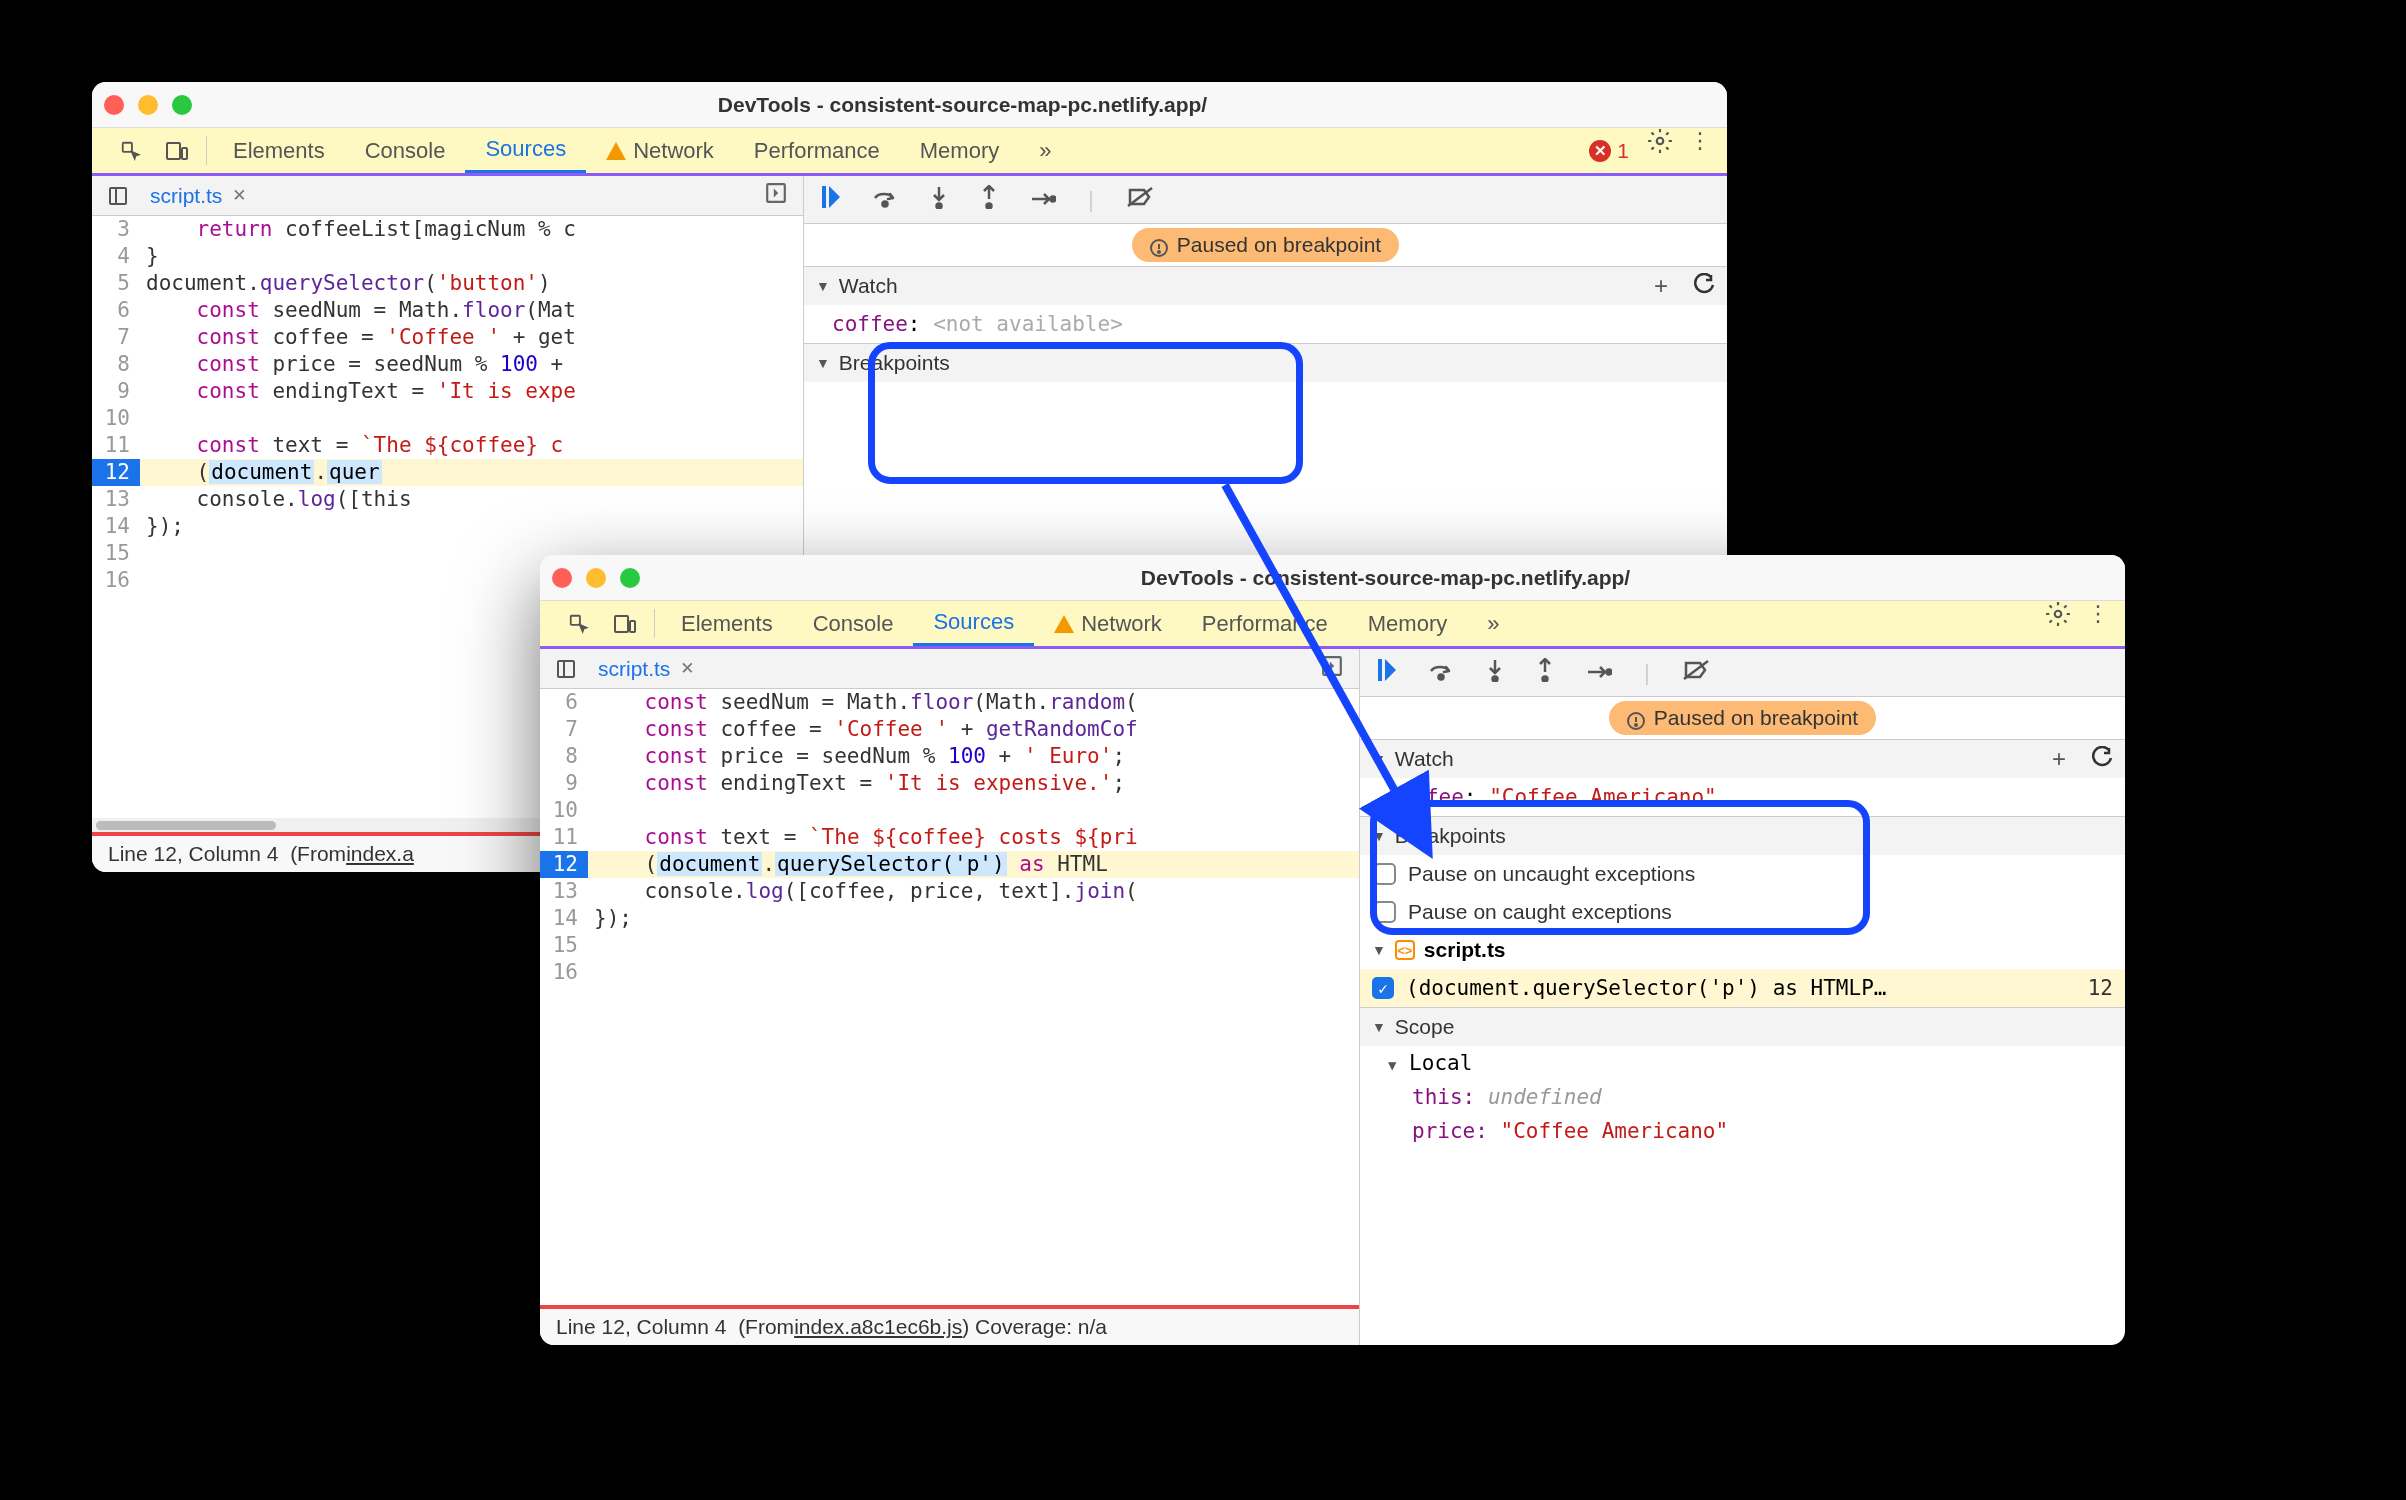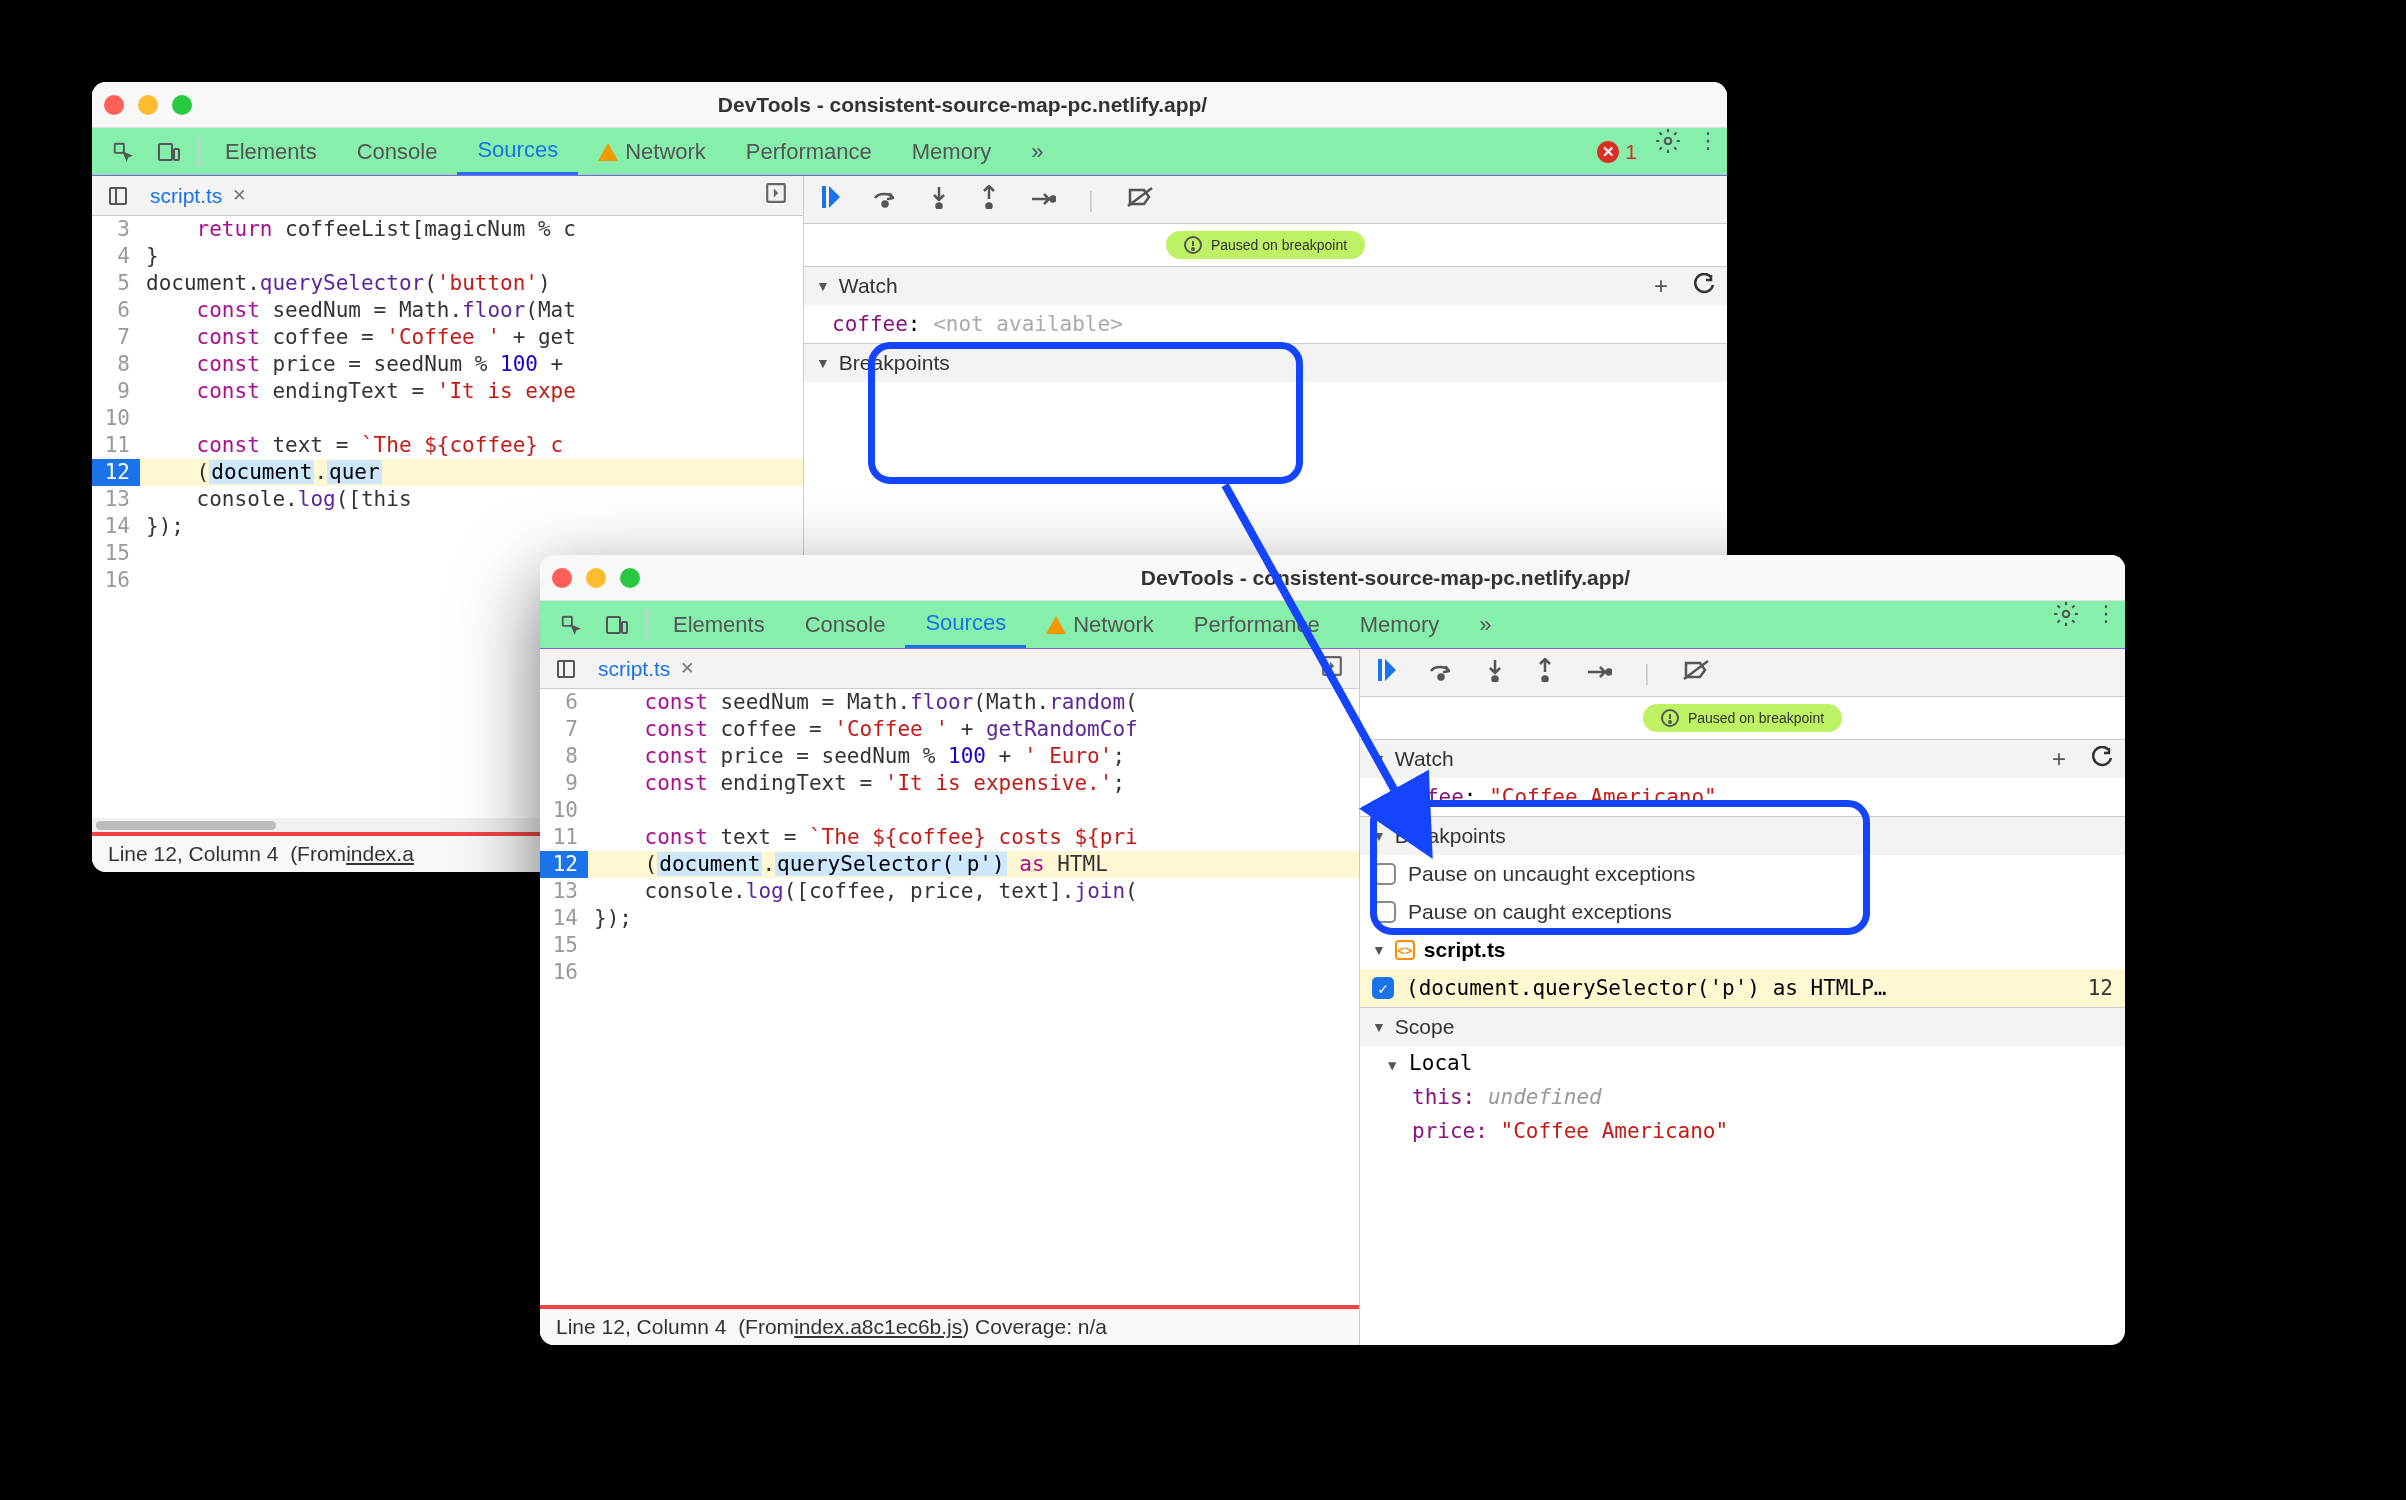--- a/index.html
+++ b/index.html
@@ -5,21 +5,21 @@
 *{margin:0;padding:0;box-sizing:border-box}
 body{background:#000;font-family:-apple-system,BlinkMacSystemFont,'Segoe UI',sans-serif;width:2406px;height:1500px;position:relative;font-size:13px}
 .win{position:absolute;background:#fff;border-radius:14px;box-shadow:0 28px 80px rgba(0,0,0,.55);overflow:hidden;display:flex;flex-direction:column}
 .win1{left:92px;top:82px;width:1635px;height:790px}
 .win2{left:540px;top:555px;width:1585px;height:790px}
 .tbar{height:46px;background:#f8f8f8;display:flex;align-items:center;padding:0 12px;border-bottom:1px solid #ddd}
 .tbtns{display:flex;gap:14px;margin-right:18px}
 .tbtn{width:20px;height:20px;border-radius:50%}
 .tc{background:#ff5f57}.tm{background:#febc2e}.tx{background:#28c840}
 .ttl{flex:1;text-align:center;font-size:21px;font-weight:600;color:#333}
-.tabs{height:48px;background:#86efac;border-bottom:1px solid #8b5cf6;display:flex;align-items:stretch;padding:0 8px}
+.tabs{height:48px;background:#fef9c3;border-bottom:3px solid #8b5cf6;display:flex;align-items:stretch;padding:0 16px}
 .tabs .ic{width:46px;display:flex;align-items:center;justify-content:center;color:#555;font-size:22px}
 .tab{padding:0 20px;display:flex;align-items:center;font-size:22px;color:#555;cursor:pointer;gap:7px}
 .tab.act{color:#1a73e8;border-bottom:3px solid #1a73e8}
 .warn-ic{width:0;height:0;border-left:10px solid transparent;border-right:10px solid transparent;border-bottom:18px solid #f29900;position:relative}
 .err-b{display:flex;align-items:center;gap:6px;margin-left:auto}
 .err-ic{width:22px;height:22px;border-radius:50%;background:#d93025;color:#fff;display:flex;align-items:center;justify-content:center;font-size:15px;font-weight:700}
 .gear{margin-left:18px;font-size:26px;color:#555}
 .more{margin-left:16px;font-size:22px;color:#555}
 .ftabs{height:40px;background:#f3f3f3;border-bottom:1px solid #ccc;display:flex;align-items:center;padding:0 8px}
 .ftabs .ic{width:36px;display:flex;align-items:center;justify-content:center;font-size:20px;color:#555}
@@ -31,21 +31,21 @@
 .erow{display:flex;height:27px;font-family:Menlo,Consolas,monospace;font-size:21px;line-height:27px}
 .ln{width:48px;text-align:right;padding-right:10px;color:#999;background:#fff;flex-shrink:0}
 .ln.hl{background:#1a73e8;color:#fff}
 .code{white-space:pre;padding-left:6px;flex:1;overflow:hidden}
 .code.hl{background:#fef7d1}
 .kw{color:#aa0d91}.str{color:#c41a16}.num{color:#1c00cf}.pu{color:#333}.id{color:#333}.fn{color:#5c2699}
 .stepbox{background:#cde7ff;padding:0 2px}
 .dbar{height:48px;background:#f3f3f3;border-bottom:1px solid #ccc;display:flex;align-items:center;padding:0 18px;gap:32px;color:#555;font-size:22px}
 .resume svg{color:#1a73e8}
 .paused{height:42px;display:flex;align-items:center;justify-content:center}
-.paused-b{background:#bef264;padding:5px 18px;border-radius:18px;font-size:14px;color:#333;display:flex;align-items:center;gap:9px}
+.paused-b{background:#fdba74;padding:5px 18px;border-radius:18px;font-size:21px;color:#333;display:flex;align-items:flex-end;gap:9px}
 .sect{border-top:1px solid #ccc}
 .sect-h{height:38px;background:#f3f3f3;display:flex;align-items:center;padding:0 12px;font-size:21px;color:#333;gap:9px}
 .tri{font-size:14px;color:#555}
 .sect-h .act-ic{margin-left:auto;font-size:24px;color:#555}
 .wrow{padding:7px 28px;font-family:Menlo,monospace;font-size:21px}
 .wvar{color:#881280}.wna{color:#aaa}.wstr{color:#c41a16}
 .chk-r{display:flex;align-items:center;gap:12px;padding:7px 14px;font-size:21px;color:#333}
 .cbox{width:22px;height:22px;border:2px solid #888;border-radius:5px;flex-shrink:0}
 .cbox.on{background:#1a73e8;border-color:#1a73e8;color:#fff;display:flex;align-items:center;justify-content:center;font-size:16px}
 .bp-file{display:flex;align-items:center;gap:9px;padding:7px 12px;font-size:21px}

